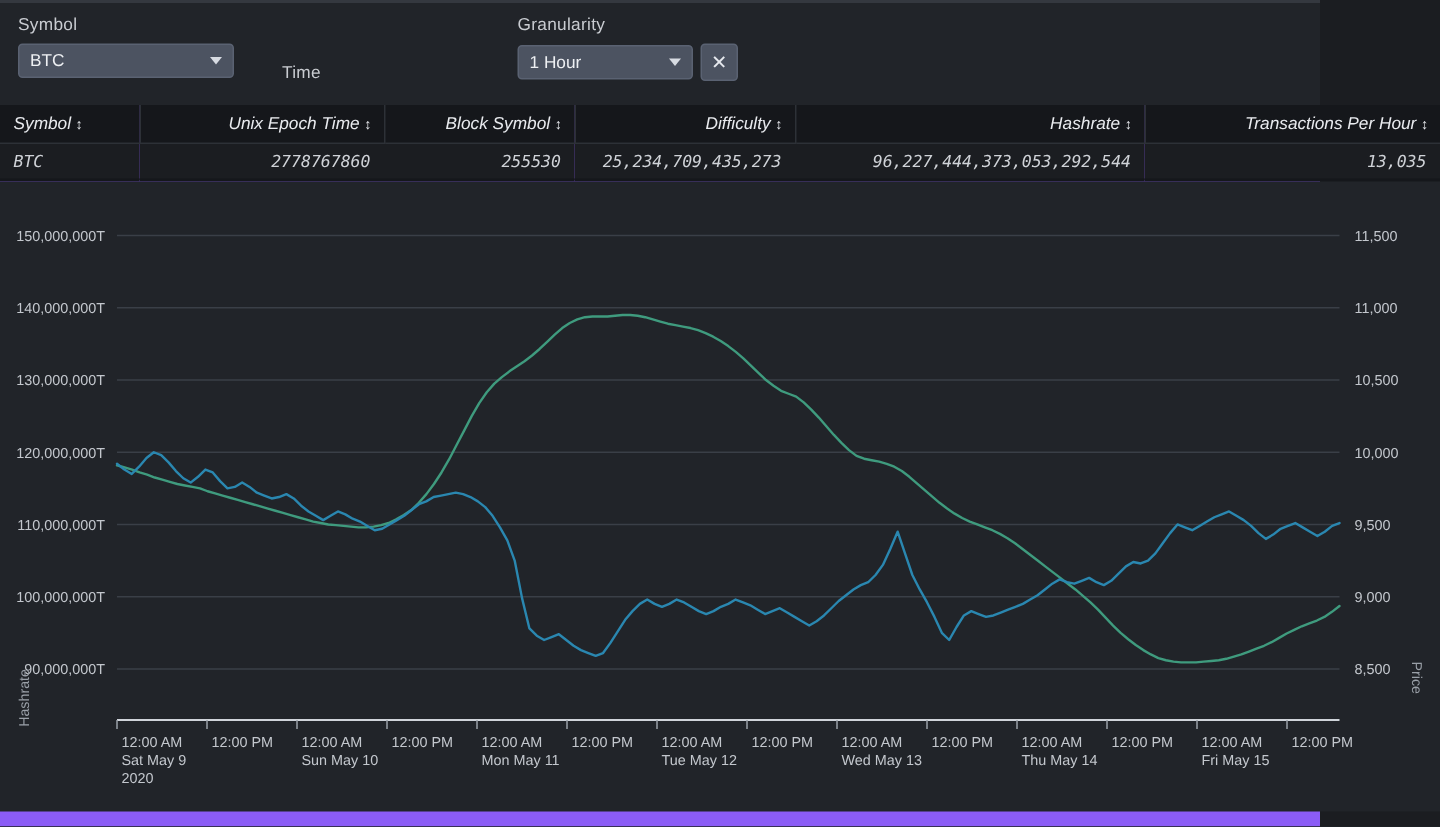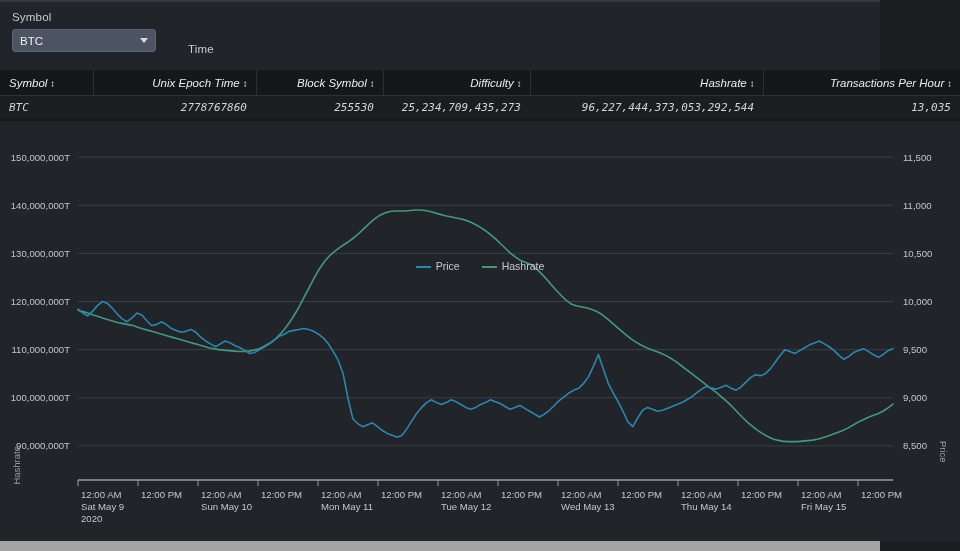--- a/index.html
+++ b/index.html
@@ -3,21 +3,21 @@
 <meta charset="utf-8">
 <style>
   html,body{margin:0;padding:0;}
   body{
     width:960px;height:551px;overflow:hidden;
     background:#1b1d21;
     font-family:"Liberation Sans", sans-serif;
     color:#d8dadd;
     -webkit-font-smoothing:antialiased;
   }
-  .app{width:880px;height:551px;position:relative;background:#a3a3a3;
+  .app{width:880px;height:551px;position:relative;background:#8b5cf6;
        border-top:2px solid #34383f;box-sizing:border-box;}
 
   
   .controls{height:68px;background:#212429;padding:0;position:relative;}
   .ctl{position:absolute;top:9px;}
   .ctl-label{font-size:11.5px;color:#c9ccd1;margin-bottom:6px;letter-spacing:.2px;}
   .ctl-row{display:flex;align-items:center;gap:5px;}
   .select{
     height:23px;background:#4c5361;border:1px solid #5a6272;border-radius:3px;
     display:flex;align-items:center;justify-content:space-between;
@@ -85,20 +85,32 @@
           <span>BTC</span>
           <span class="caret"></span>
         </div>
       </div>
     </div>
 
     <div class="ctl" id="time-ctl">
       <div class="ctl-label">Time</div>
     </div>
 
+    <div class="ctl" id="gran-ctl">
+      <div class="ctl-label">Granularity</div>
+      <div class="ctl-row">
+        <div class="select" id="gran-sel">
+          <span>1 Hour</span>
+          <span class="caret"></span>
+        </div>
+        <div class="xbtn">
+          <span>✕</span>
+        </div>
+      </div>
+    </div>
   </div>
 
   <table class="tbl">
     <colgroup>
       <col style="width:93px">
         <col style="width:163px">
         <col style="width:127px">
       <col style="width:147px">
         <col style="width:233px">
         <col style="width:197px">
@@ -119,21 +131,20 @@
           <td class="">2778767860</td>
           <td class="">255530</td>
           <td class="">25,234,709,435,273</td>
           <td class="">96,227,444,373,053,292,544</td>
           <td class="">13,035</td>
         </tr>
       </tbody>
   </table>
 
   <div class="chart-wrap">
-    <div class="legend" id="legend"><span class="item"><i style="background: rgb(42, 135, 176);"></i><span>Price</span></span><span class="item"><i style="background: rgb(63, 155, 126);"></i><span>Hashrate</span></span></div>
     <div class="axis-title" id="hash-title">Hashrate</div>
     <div class="axis-title" id="price-title">Price</div>
     <svg id="chart-svg" width="960" height="420">
         <line x1="78" y1="324.92857142857144" x2="893" y2="324.92857142857144" class="gridline"></line>
         <text x="70" y="328.42857142857144" class="ytick" text-anchor="end">90,000,000T</text>
         <line x1="78" y1="276.7857142857143" x2="893" y2="276.7857142857143" class="gridline"></line>
         <text x="70" y="280.2857142857143" class="ytick" text-anchor="end">100,000,000T</text>
         <line x1="78" y1="228.64285714285714" x2="893" y2="228.64285714285714" class="gridline"></line>
         <text x="70" y="232.14285714285714" class="ytick" text-anchor="end">110,000,000T</text>
         <line x1="78" y1="180.5" x2="893" y2="180.5" class="gridline"></line>

